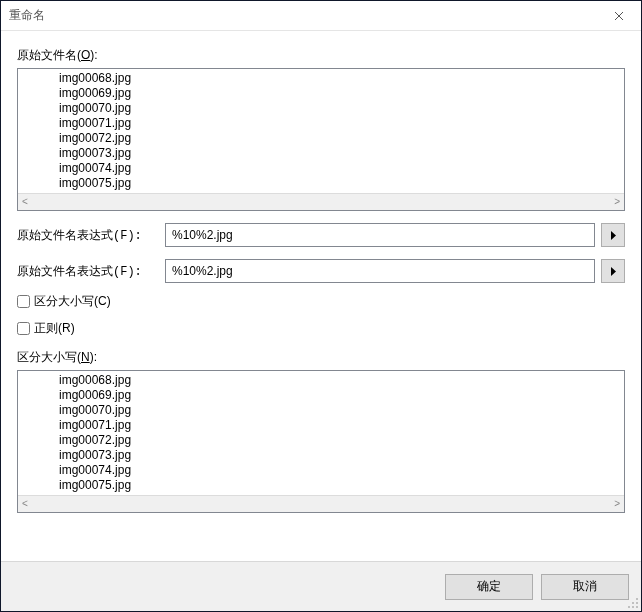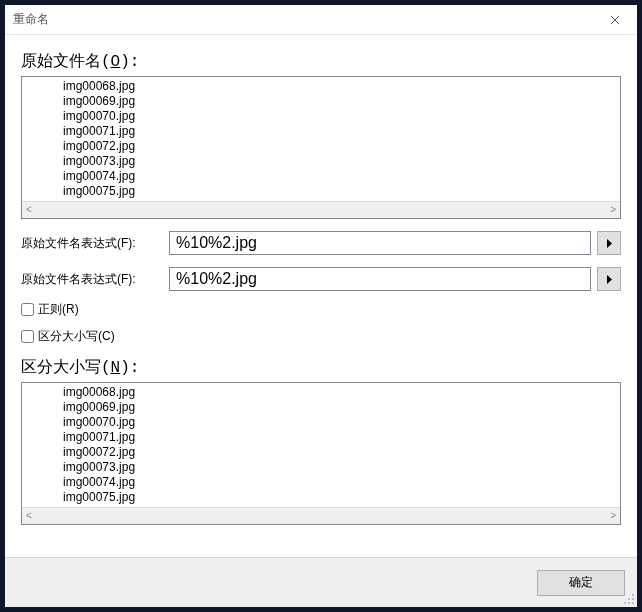--- a/index.html
+++ b/index.html
@@ -5,21 +5,21 @@
 * { box-sizing: border-box; margin: 0; padding: 0; }
 body {
   font-family: "Microsoft YaHei", "SimSun", Tahoma, Arial, sans-serif;
   font-size: 12px;
   background: #fff;
   color: #000;
 }
 .window {
   width: 642px;
   height: 612px;
-  border: 5px solid #0f172a;
+  border: 1px solid #0f172a;
   background: #fff;
   position: relative;
   display: flex;
   flex-direction: column;
 }
 .titlebar {
   height: 30px;
   display: flex;
   align-items: center;
   justify-content: space-between;
@@ -41,23 +41,22 @@
 }
 .titlebar-close svg { stroke: #555; }
 .content {
   flex: 1;
   padding: 16px 16px 0 16px;
   background: #fff;
   display: flex;
   flex-direction: column;
 }
 .label {
-  font-size: 16px;
+  font-size: 12px;
   margin-bottom: 4px;
-  font-family: Liberation Mono, monospace;
 }
 .label .u { text-decoration: underline; }
 .listbox-wrap {
   border: 1px solid #828790;
 }
 .listbox {
   height: 124px;
   overflow-y: scroll;
   background: #fff;
   padding: 2px 4px;
@@ -82,27 +81,28 @@
 .hscroll span { font-size: 10px; line-height: 1; }
 .row {
   display: flex;
   align-items: center;
   margin-top: 12px;
   gap: 6px;
 }
 .row .rlabel {
   width: 142px;
   font-size: 12px;
+  font-family: Liberation Mono, monospace;
 }
 .row input[type=text] {
   flex: 1;
   height: 24px;
   border: 1px solid #828790;
   padding: 0 6px;
-  font-size: 16px;
+  font-size: 12px;
   font-family: inherit;
   outline: none;
 }
 .arrow-btn {
   width: 24px;
   height: 24px;
   border: 1px solid #adadad;
   background: #e1e1e1;
   display: flex;
   align-items: center;
@@ -210,30 +210,30 @@
       </div>
       <input type="text" value="%10%2.jpg" style="">
       <div class="arrow-btn">
         <svg width="7" height="9" viewBox="0 0 7 9">
             <path d="M1 0 L6 4.5 L1 9 Z"></path>
           </svg>
       </div>
     </div>
 
     <div class="checkrow">
+      <input type="checkbox" id="cb-case" style="">
+      <label for="cb-case">
+        <span>区分大小写(</span><span class="u">C</span><span>)</span>
+      </label>
+    </div>
+
+    <div class="checkrow">
       <input type="checkbox" id="cb-regex" style="">
       <label for="cb-regex">
         <span>正则(</span><span class="u">R</span><span>)</span>
-      </label>
-    </div>
-
-    <div class="checkrow">
-      <input type="checkbox" id="cb-case" style="">
-      <label for="cb-case">
-        <span>区分大小写(</span><span class="u">C</span><span>)</span>
       </label>
     </div>
 
     <div class="label section-gap">
       <span>区分大小写(</span><span class="u">N</span><span>):</span>
     </div>
     <div class="listbox-wrap">
       <div class="listbox" id="new-list">
           <div class="listbox-item">img00068.jpg</div>
           <div class="listbox-item">img00069.jpg</div>
@@ -247,20 +247,21 @@
       <div class="hscroll">
         <span>&lt;</span>
         <span>&gt;</span>
       </div>
     </div>
 
   </div>
 
   <div class="footer">
     <button class="btn">确定</button>
+    <button class="btn">取消</button>
     <svg class="resize-grip" width="12" height="12" viewBox="0 0 12 12">
       <circle cx="10" cy="2" r="1" fill="#b0b0b0"></circle>
       <circle cx="6" cy="6" r="1" fill="#b0b0b0"></circle>
         <circle cx="10" cy="6" r="1" fill="#b0b0b0"></circle>
       <circle cx="2" cy="10" r="1" fill="#b0b0b0"></circle>
         <circle cx="6" cy="10" r="1" fill="#b0b0b0"></circle>
         <circle cx="10" cy="10" r="1" fill="#b0b0b0"></circle>
     </svg>
   </div>
 

